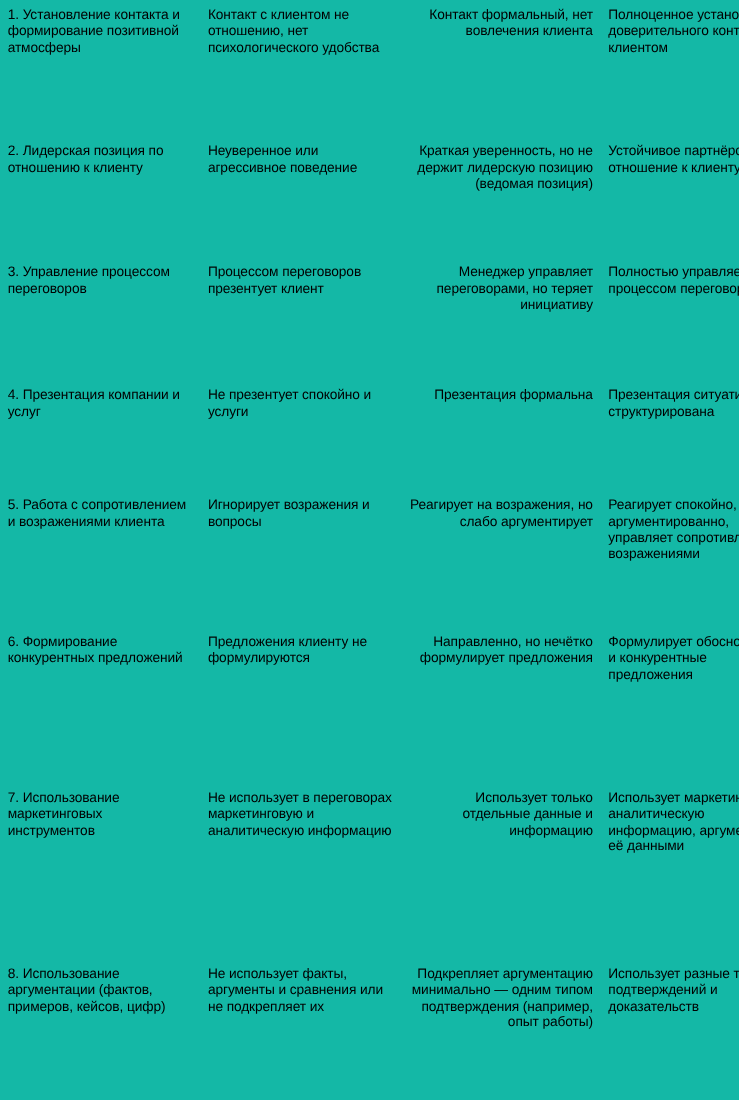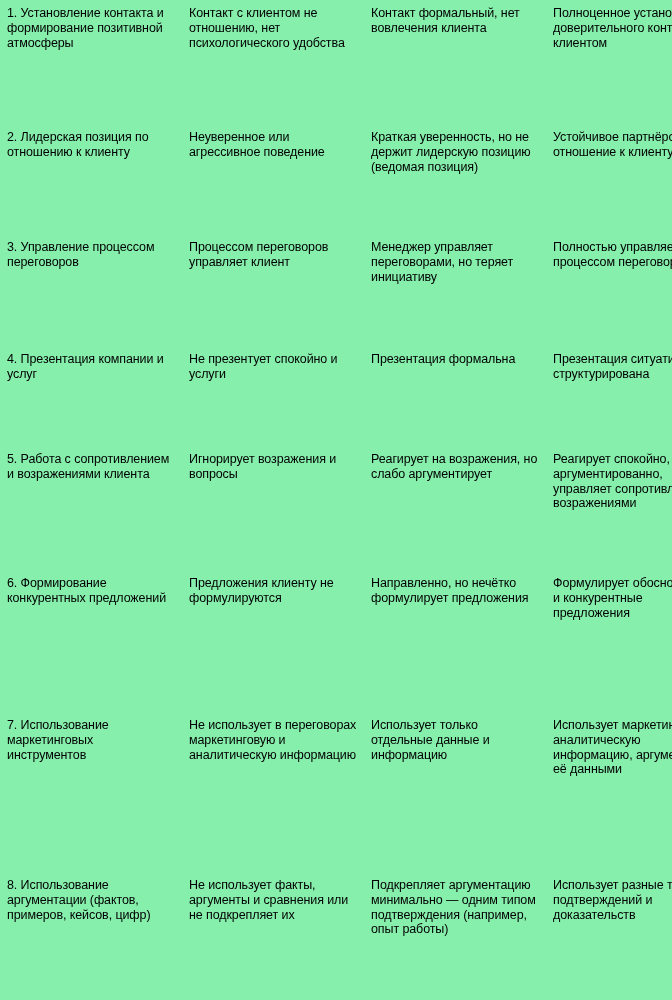--- a/index.html
+++ b/index.html
@@ -11,41 +11,41 @@
     width: 672px;
     height: 1000px;
     font-family: "Liberation Sans", sans-serif;
     color: #000000;
     overflow: hidden;
   }
   .sheet {
     width: 672px;
     height: 1000px;
     position: relative;
-    background: #86efac;
+    background: #14b8a6;
   }
   table.criteria-table {
     width: 672px;
     border-collapse: collapse;
     table-layout: fixed;
   }
   table.criteria-table td {
     vertical-align: top;
     padding: 6px 7px 6px 7px;
     font-size: 12.5px;
     line-height: 1.18;
     letter-spacing: -0.1px;
     word-wrap: break-word;
     overflow-wrap: break-word;
     hyphens: auto;
     border: 0;
   }
   .col-a { width: 168px; }
   .col-b { width: 168px; }
-  .col-c { width: 168px; }
+  .col-c { width: 168px; text-align: right; }
   .col-d { width: 168px; }
 
   .cell-crit {
     font-weight: normal;
   }
   .r0 td { height: 112px; }
   .r1 td { height: 98px; }
   .r2 td { height: 100px; }
   .r3 td { height: 88px; }
   .r4 td { height: 112px; }
@@ -71,21 +71,21 @@
         <td class="col-d pad-top-1">Полноценное установление доверительного контакта с клиентом</td>
       </tr>
       <tr class="r1">
         <td class="col-a cell-crit pad-top-1">2. Лидерская позиция по отношению к клиенту</td>
         <td class="col-b pad-top-1">Неуверенное или агрессивное поведение</td>
         <td class="col-c pad-top-1">Краткая уверенность, но не держит лидерскую позицию (ведомая позиция)</td>
         <td class="col-d pad-top-1">Устойчивое партнёрское отношение к клиенту</td>
       </tr>
       <tr class="r2">
         <td class="col-a cell-crit pad-top-1">3. Управление процессом переговоров</td>
-        <td class="col-b pad-top-1">Процессом переговоров управляет клиент</td>
+        <td class="col-b pad-top-1">Процессом переговоров презентует клиент</td>
         <td class="col-c pad-top-1">Менеджер управляет переговорами, но теряет инициативу</td>
         <td class="col-d pad-top-1">Полностью управляет процессом переговоров</td>
       </tr>
       <tr class="r3">
         <td class="col-a cell-crit pad-top-1">4. Презентация компании и услуг</td>
         <td class="col-b pad-top-1">Не презентует спокойно и услуги</td>
         <td class="col-c pad-top-1">Презентация формальна</td>
         <td class="col-d pad-top-1">Презентация ситуативно структурирована</td>
       </tr>
       <tr class="r4">

